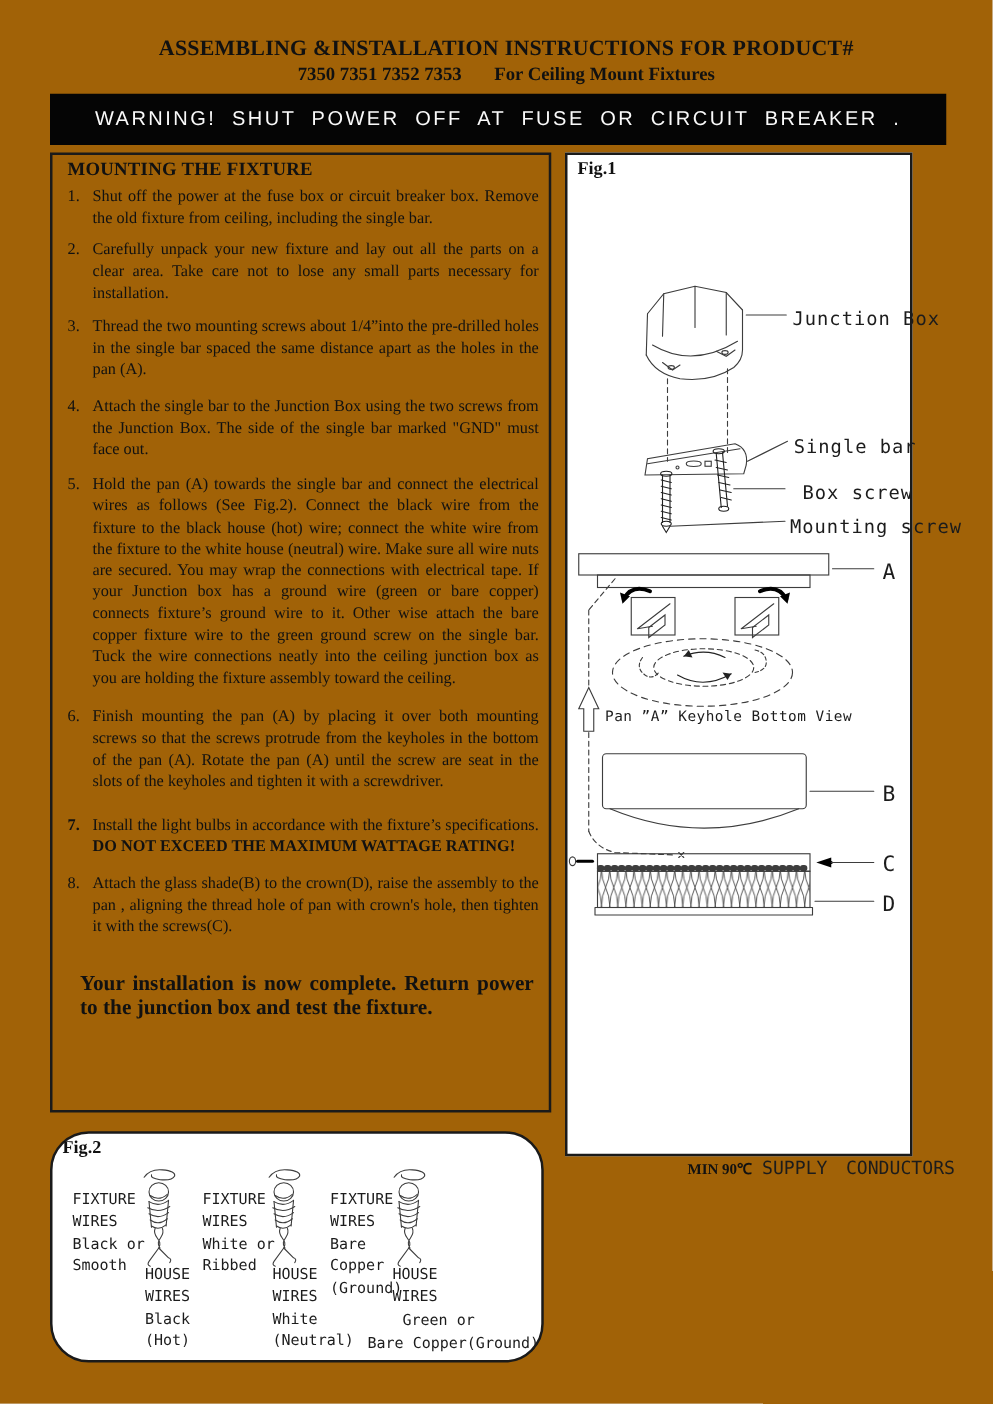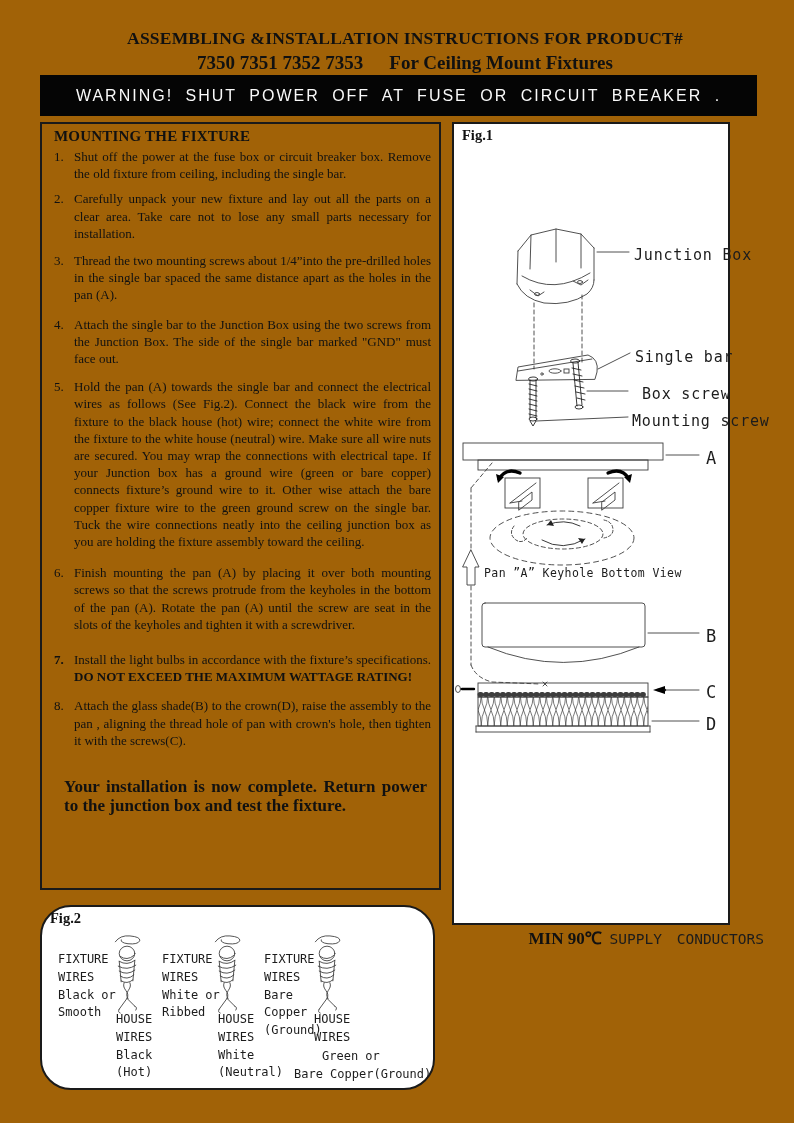--- a/index.html
+++ b/index.html
@@ -1,21 +1,21 @@
 <!DOCTYPE html>
 <html><head>
 <meta charset="utf-8">
 <style>
   html,body{margin:0;padding:0;background:#e8e8e8;}
   .page{position:relative;width:794px;height:1123px;background:#a16207;margin:0 auto;
         font-family:"Liberation Serif",serif;color:#111;overflow:hidden;}
   
   .titles{position:absolute;left:40px;right:24px;top:28px;text-align:center;}
   .title1{font-size:17.5px;font-weight:bold;letter-spacing:.2px;}
-  .title2{font-size:19px;font-weight:bold;margin-top:3px;}
+  .title2{font-size:15px;font-weight:bold;margin-top:3px;}
   .title2 .prod{margin-right:26px;}
   .warning{position:absolute;left:40px;top:75px;width:717px;height:41px;background:#050505;
            color:#fafafa;font-family:"Liberation Sans",sans-serif;font-size:16px;
            letter-spacing:2px;word-spacing:6px;text-align:center;line-height:41px;}
   
   .instrbox{position:absolute;left:40px;top:122px;width:401px;height:768px;
             border:2px solid #1a1a1a;box-sizing:border-box;padding:4px 8px 0 12px;overflow:hidden;}
   .instr-head{font-size:15px;font-weight:bold;letter-spacing:.2px;}
   .item{display:flex;font-size:13px;line-height:17.2px;}
   .item .num{flex:none;width:20px;}
@@ -28,21 +28,21 @@
   .figbox{position:absolute;border:2px solid #1a1a1a;box-sizing:border-box;background:#fff;}
   .fig1{left:452px;top:122px;width:278px;height:803px;}
   .fig2{left:40px;top:905px;width:395px;height:185px;border-radius:31px;}
   .figlabel{position:absolute;left:8px;top:3px;font-size:14.5px;font-weight:bold;}
   .fig1 svg.draw{position:absolute;left:0;top:0;}
   .cad{font-family:"DejaVu Sans Mono","Liberation Mono",monospace;color:#1c1c1c;}
   .callout{position:absolute;font-size:15px;letter-spacing:.8px;white-space:nowrap;}
   .letter{position:absolute;font-size:17px;}
   .caption{position:absolute;left:30px;top:442px;font-size:11.5px;letter-spacing:.4px;white-space:nowrap;}
   .conductors{position:absolute;right:30px;top:926px;white-space:nowrap;}
-  .conductors .temp{font-size:17px;font-weight:bold;font-family:"Liberation Serif",serif;}
+  .conductors .temp{font-size:12px;font-weight:bold;font-family:"Liberation Serif",serif;}
   .conductors .rest{font-size:14.5px;margin-left:8px;word-spacing:6px;}
   
   .pre{white-space:pre-line;}
   .wtxt{position:absolute;font-size:12px;line-height:17.8px;}
   .nut{position:absolute;width:36px;height:82px;}
   .defs{position:absolute;width:0;height:0;}
 </style>
 </head>
 <body>
 

